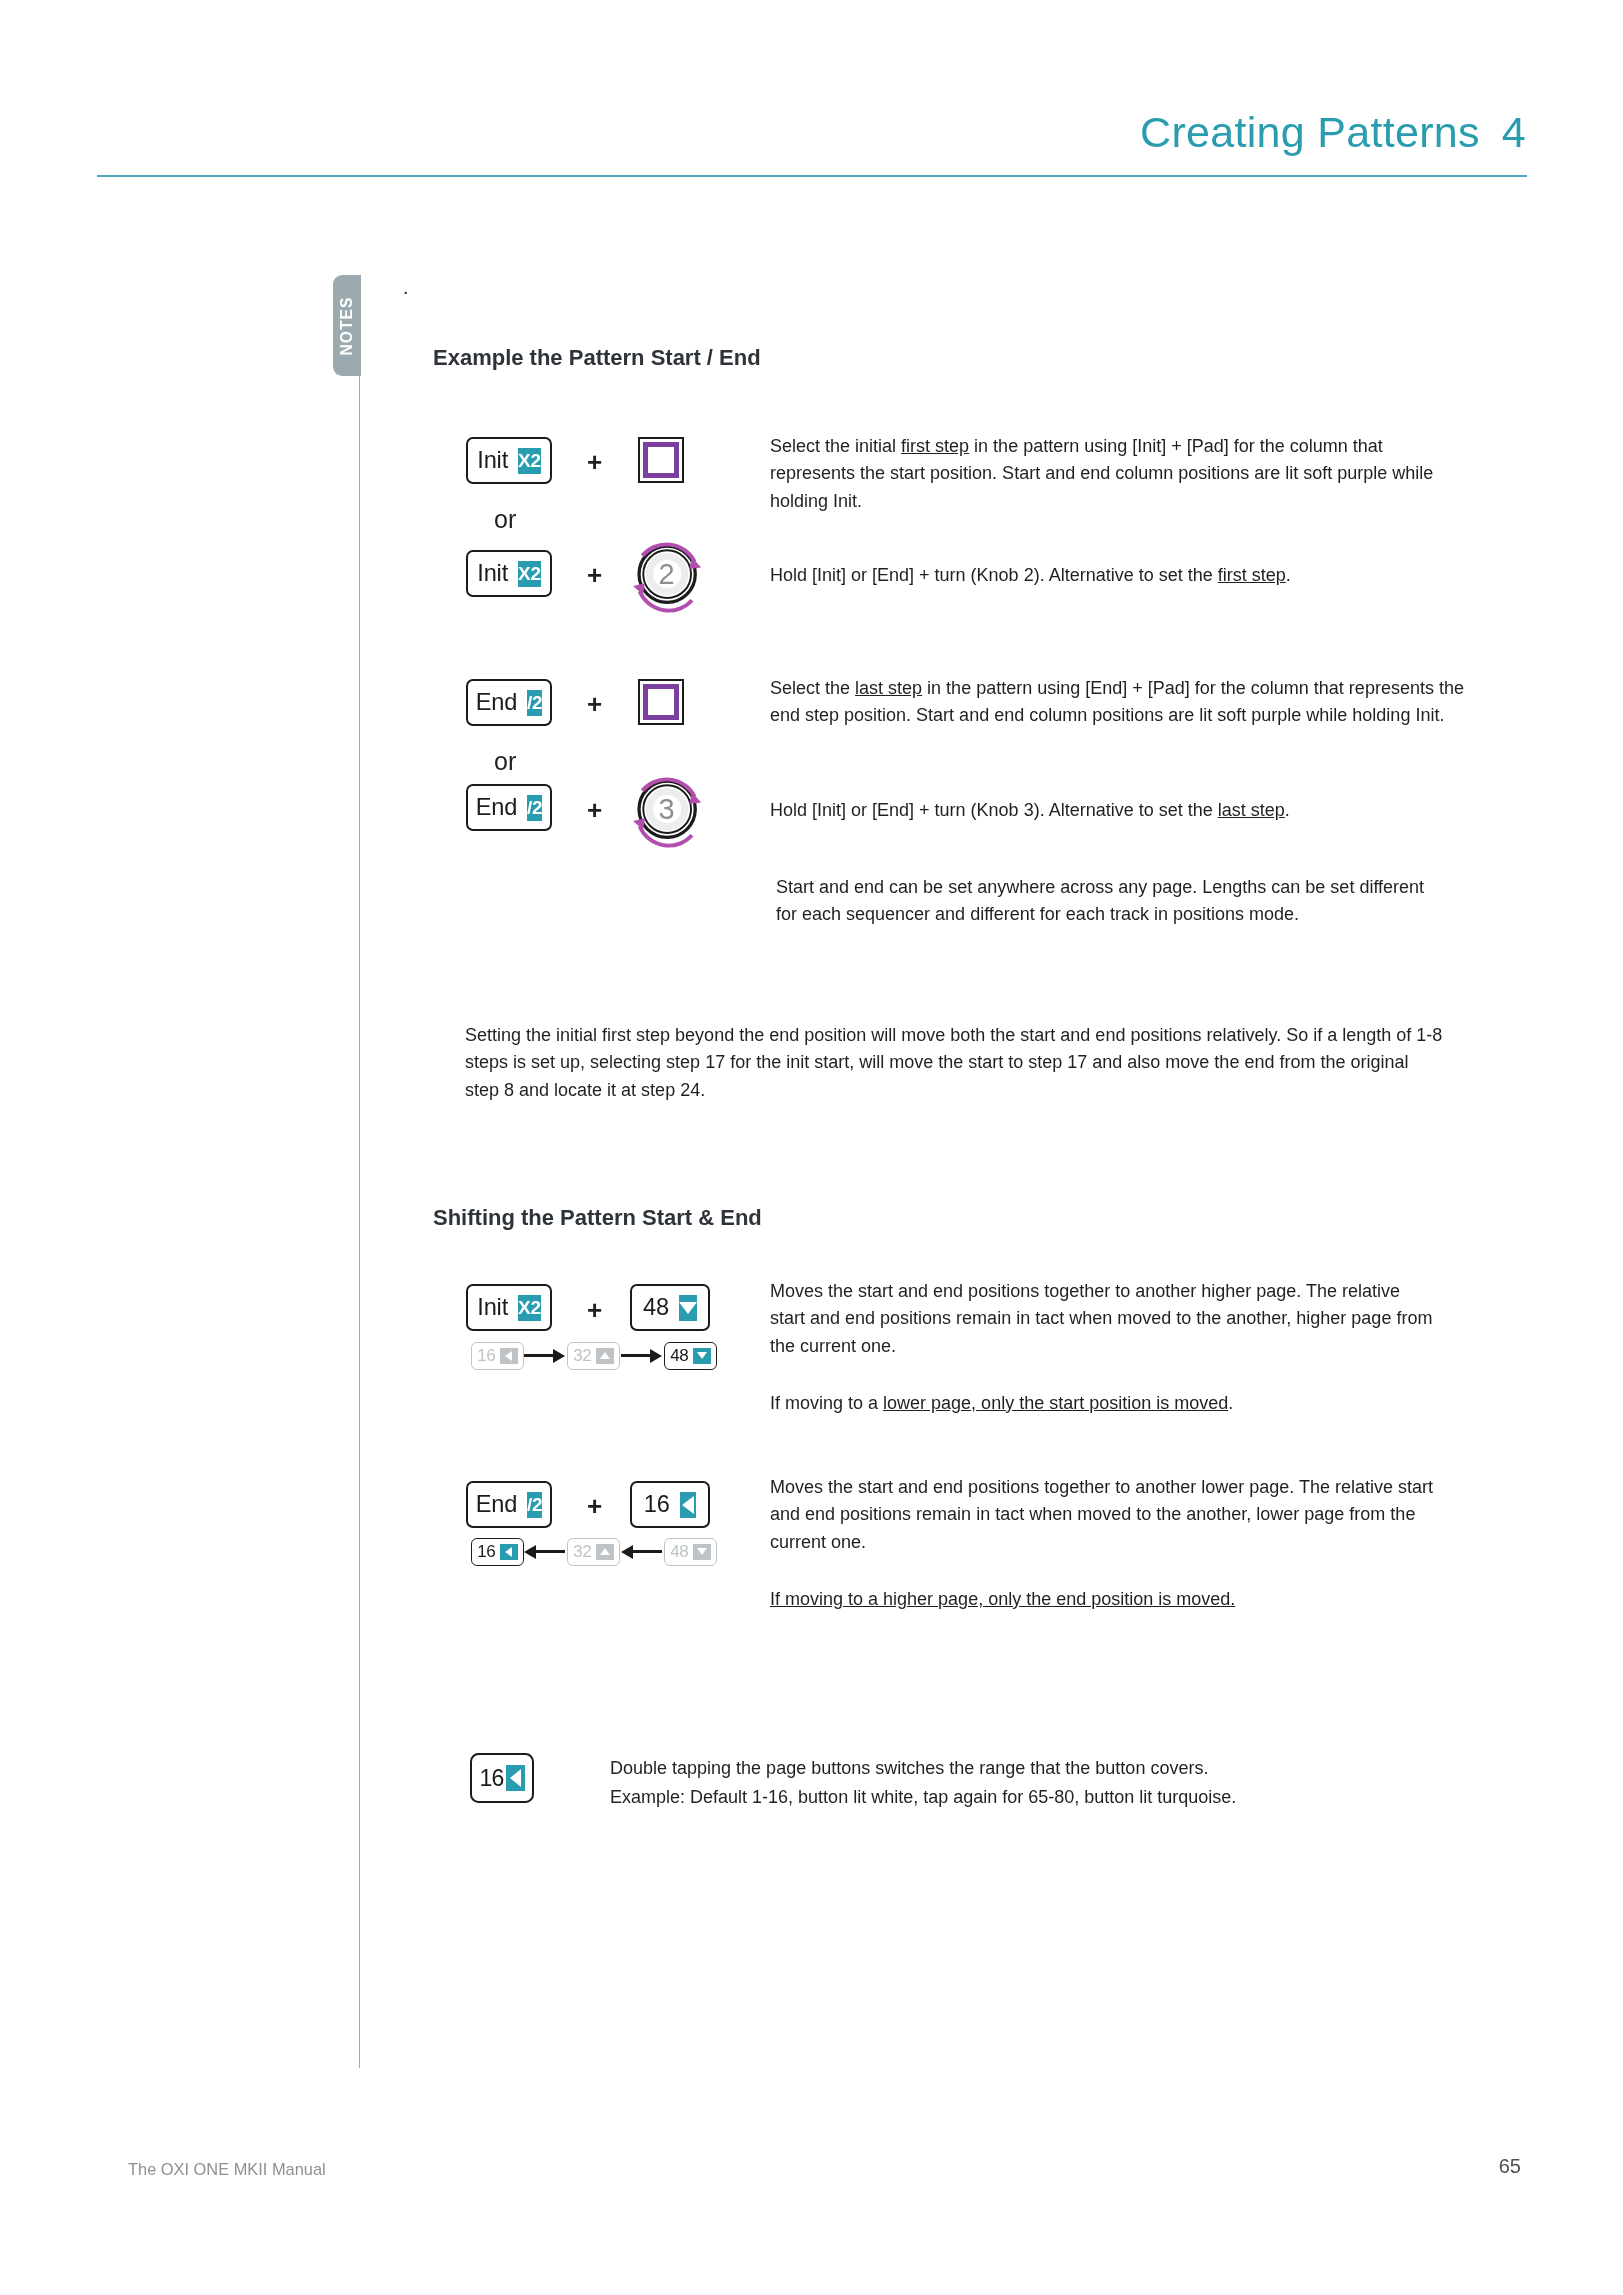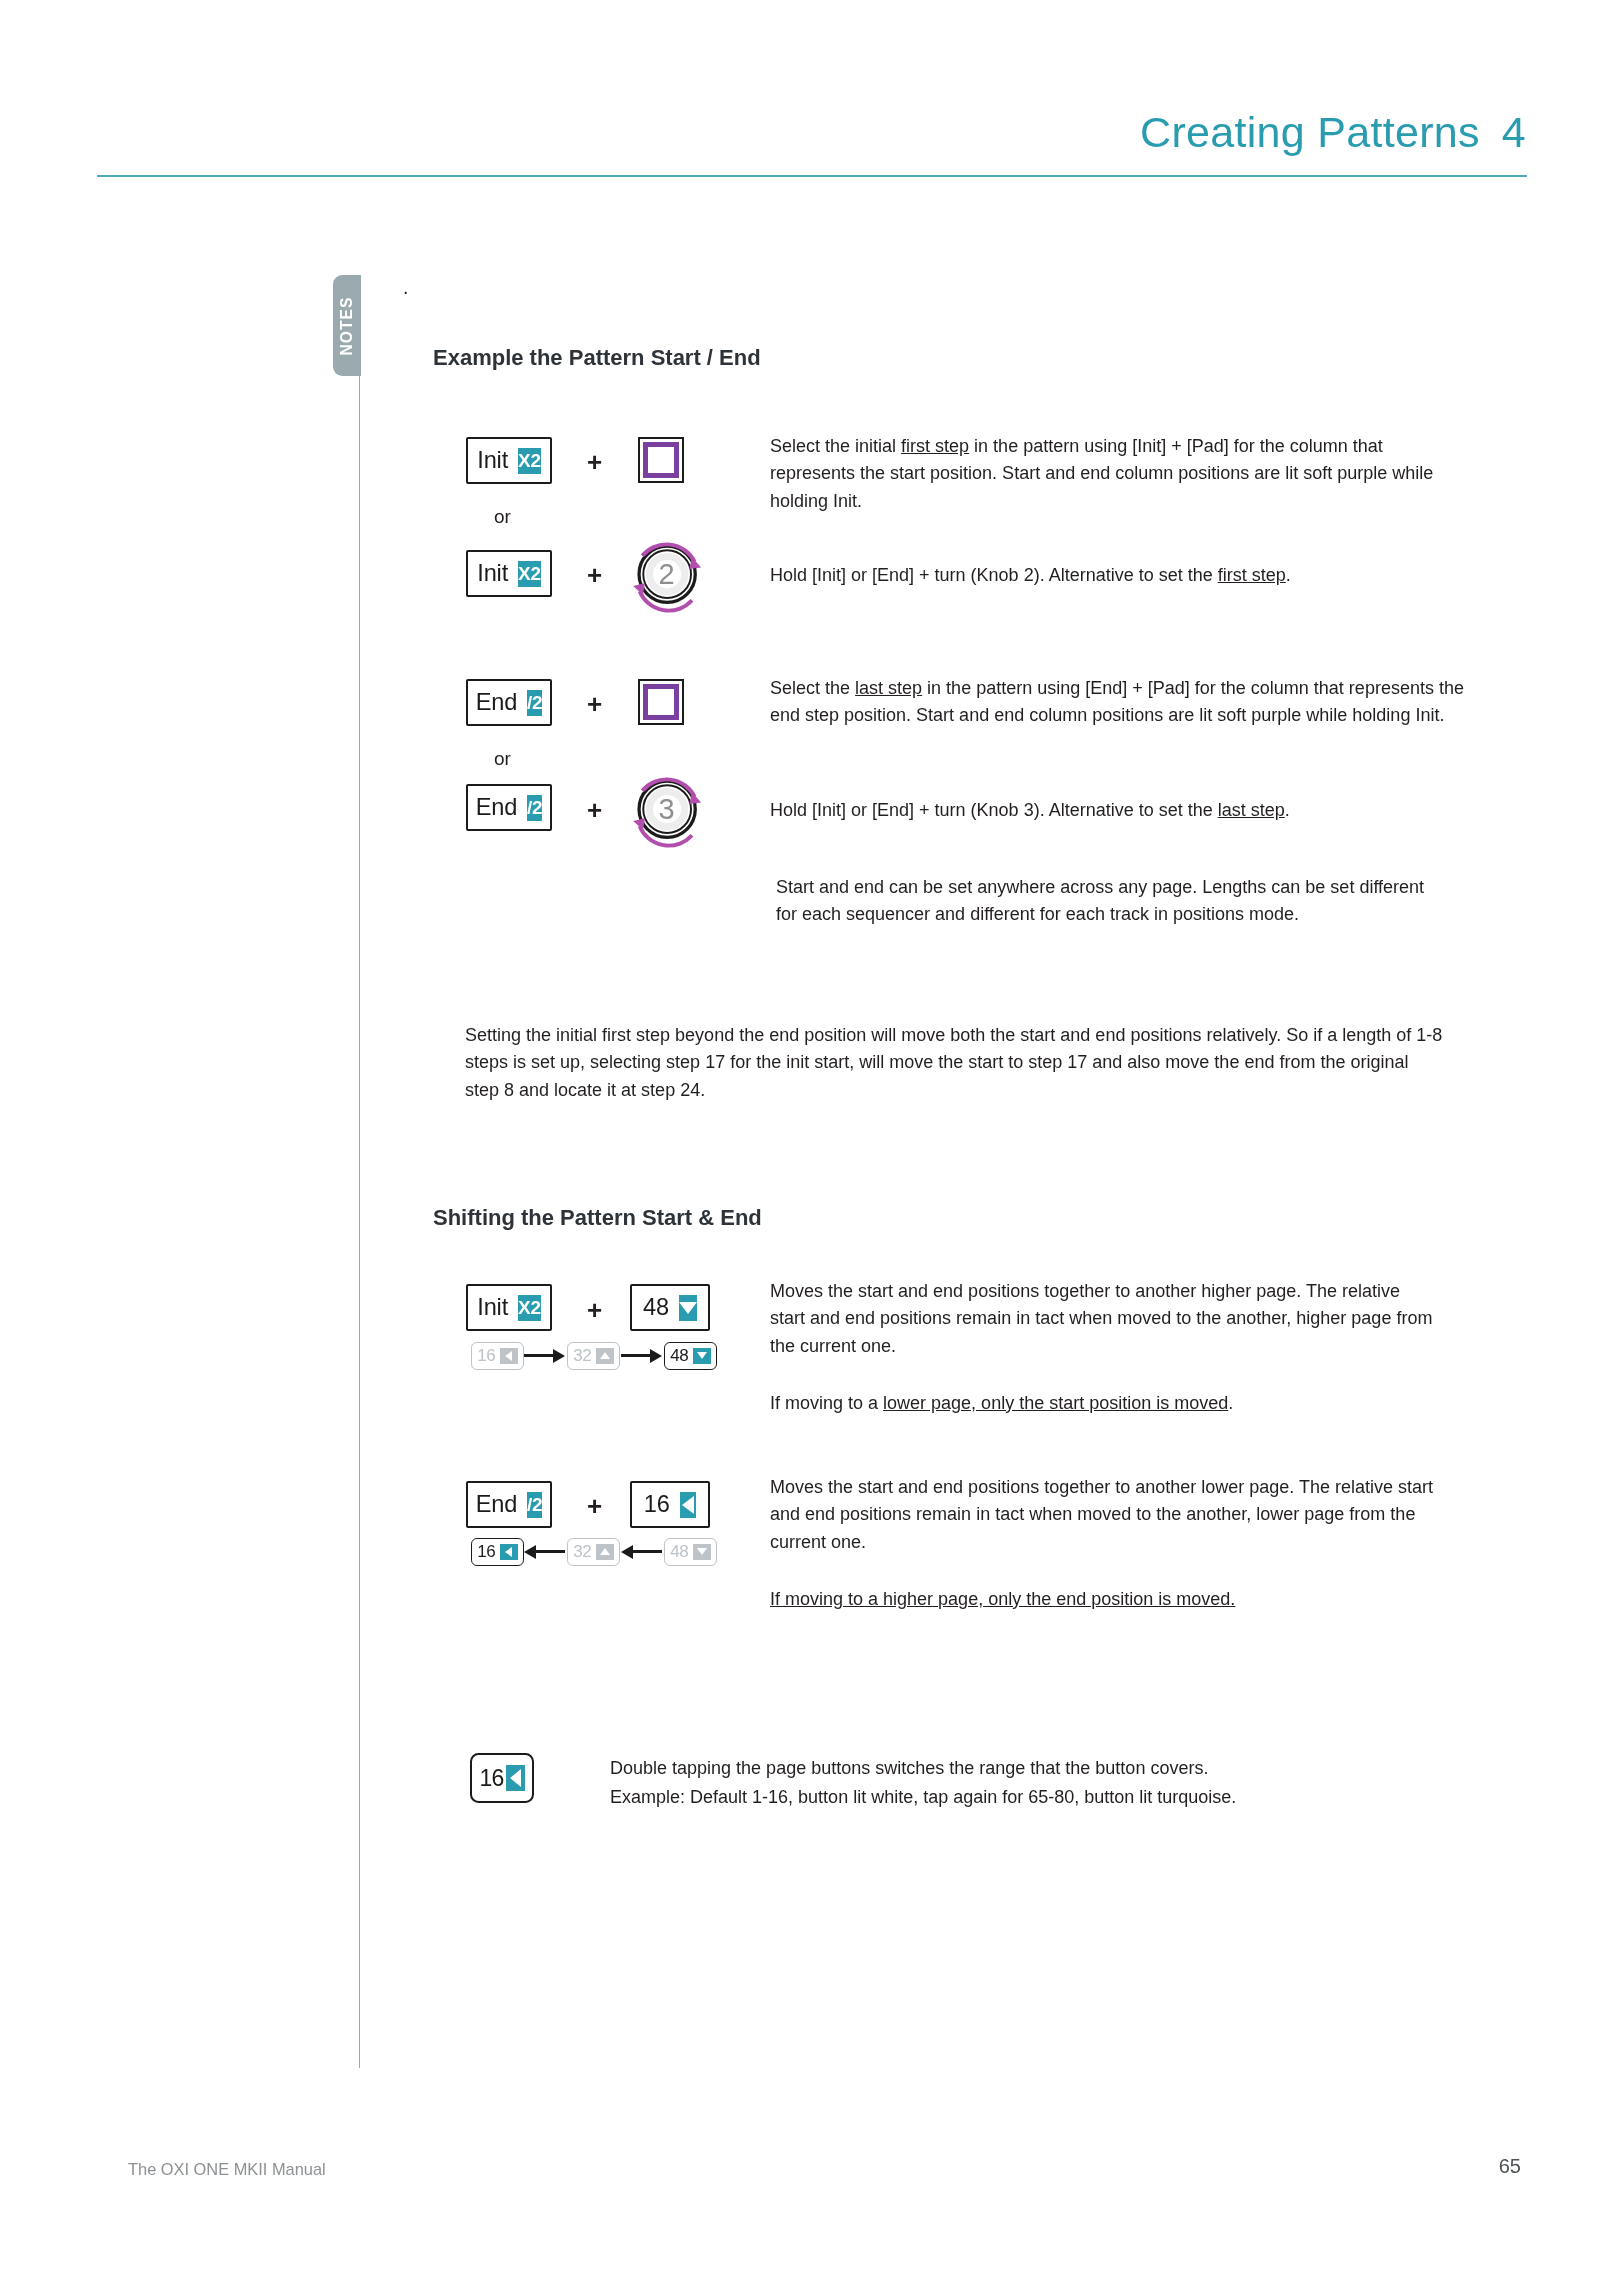--- a/index.html
+++ b/index.html
@@ -98,21 +98,21 @@
   .body {
     position: absolute;
     font-size: 18px;
     font-weight: 400;
     color: #231f20;
     line-height: 1.52;
   }
   .body u { text-decoration: underline; text-underline-offset: 1.3px; }
   .or {
     position: absolute;
-    font-size: 19px;
+    font-size: 25px;
     color: #231f20;
     line-height: 1;
     text-align: right;
   }
   .plus {
     position: absolute;
     font-size: 26px;
     font-weight: 700;
     color: #231f20;
     line-height: 1;
@@ -121,21 +121,21 @@
   
   .hw-btn {
     position: absolute;
     box-sizing: border-box;
     display: flex;
     align-items: center;
     justify-content: center;
     gap: 10px;
     background: #ffffff;
     border: 2.6px solid #1b1b1b;
-    border-radius: 2px;
+    border-radius: 7px;
     padding: 0 11.8px;
   }
   .hw-btn .lbl {
     font-size: 23.6px;
     font-weight: 400;
     color: #1b1b1b;
     line-height: 1;
     letter-spacing: -0.2px;
   }
   .badge {

